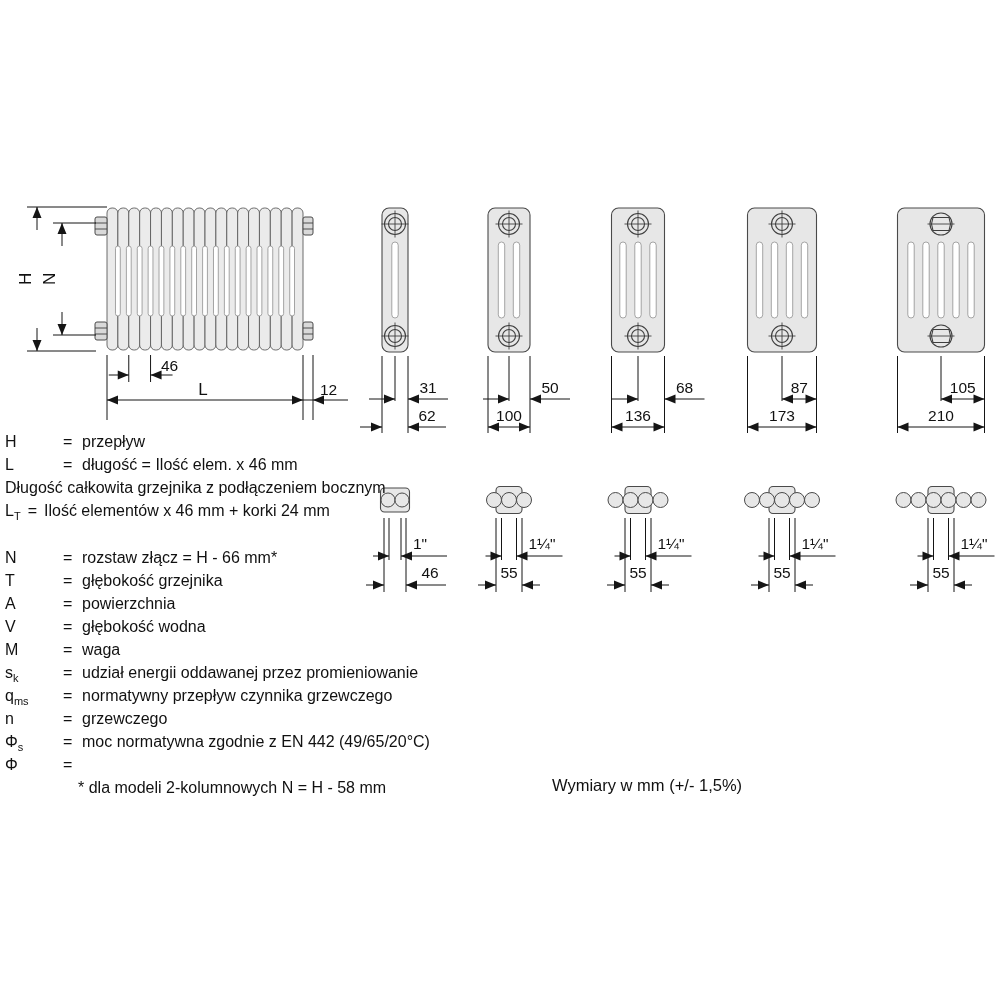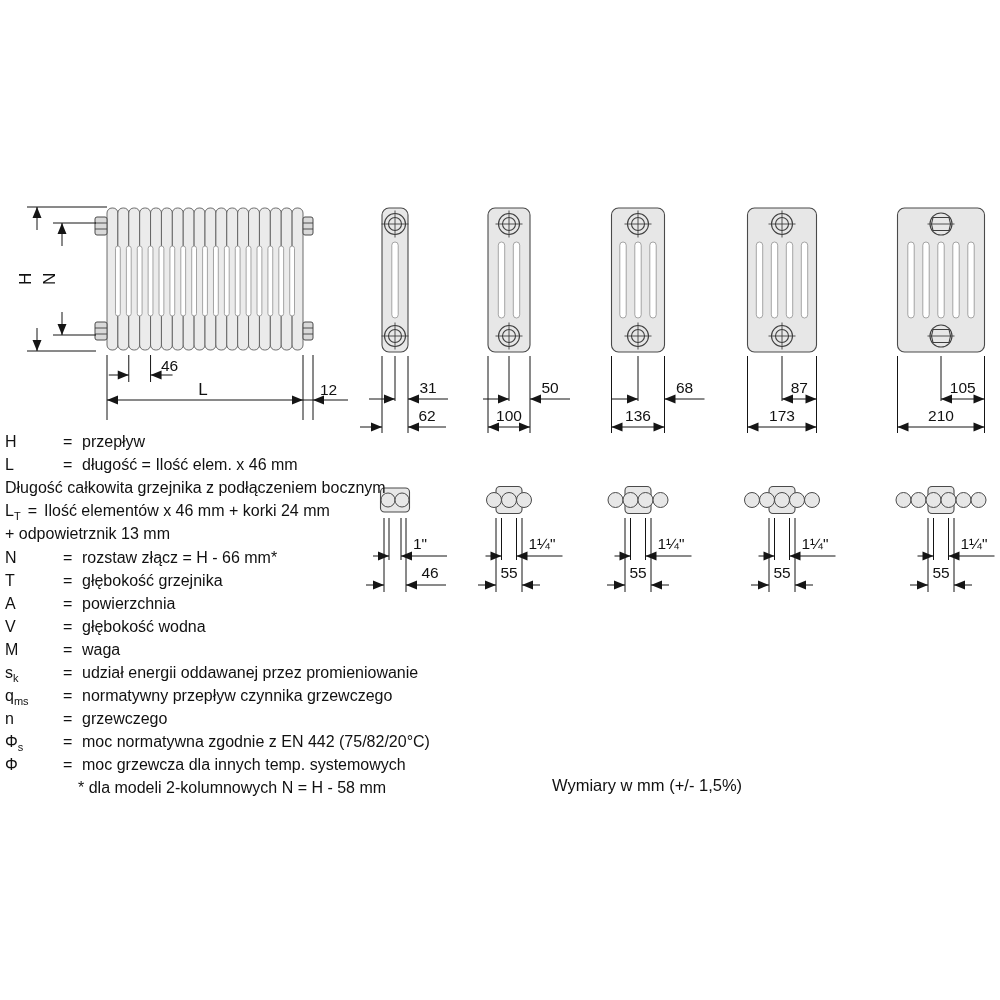--- a/index.html
+++ b/index.html
@@ -387,23 +387,20 @@
       <span class="lsym"><span>L</span><sub></sub></span>
       <span class="leq">=</span>
       <span class="ltxt">długość = Ilość elem. x 46 mm</span>
     </div>
     <div class="lrow" style="top:479px">
       <span class="lfull">Długość całkowita grzejnika z podłączeniem bocznym</span>
     </div>
     <div class="lrow" style="top:502px">
       <span class="lfull"><span>L</span><sub>T</sub><span class="ieq">=</span><span>Ilość elementów x 46 mm + korki 24 mm</span></span>
     </div>
-    <div class="lrow" style="top:525px">
-      <span class="lfull">+ odpowietrznik 13 mm</span>
-    </div>
     <div class="lrow" style="top:549px">
       <span class="lsym"><span>N</span><sub></sub></span>
       <span class="leq">=</span>
       <span class="ltxt">rozstaw złącz = H - 66 mm*</span>
     </div>
     <div class="lrow" style="top:572px">
       <span class="lsym"><span>T</span><sub></sub></span>
       <span class="leq">=</span>
       <span class="ltxt">głębokość grzejnika</span>
     </div>
@@ -433,26 +430,25 @@
       <span class="ltxt">normatywny przepływ czynnika grzewczego</span>
     </div>
     <div class="lrow" style="top:710px">
       <span class="lsym"><span>n</span><sub></sub></span>
       <span class="leq">=</span>
       <span class="ltxt">grzewczego</span>
     </div>
     <div class="lrow" style="top:733px">
       <span class="lsym"><span>Φ</span><sub>s</sub></span>
       <span class="leq">=</span>
-      <span class="ltxt">moc normatywna zgodnie z EN 442 (75/82/20°C)</span>
+      <span class="ltxt">moc normatywna zgodnie z EN 442 (49/65/20°C)</span>
     </div>
     <div class="lrow" style="top:756px">
       <span class="lsym"><span>Φ</span><sub></sub></span>
       <span class="leq">=</span>
-      <span class="ltxt">moc grzewcza dla innych temp. systemowych</span>
     </div>
     <div class="lrow" style="top:779px">
       <span class="lnote">* dla modeli 2-kolumnowych N = H - 58 mm</span>
     </div>
   </div>
 
   <div class="footer">Wymiary w mm (+/- 1,5%)</div>
 </div>
 
 </body></html>

